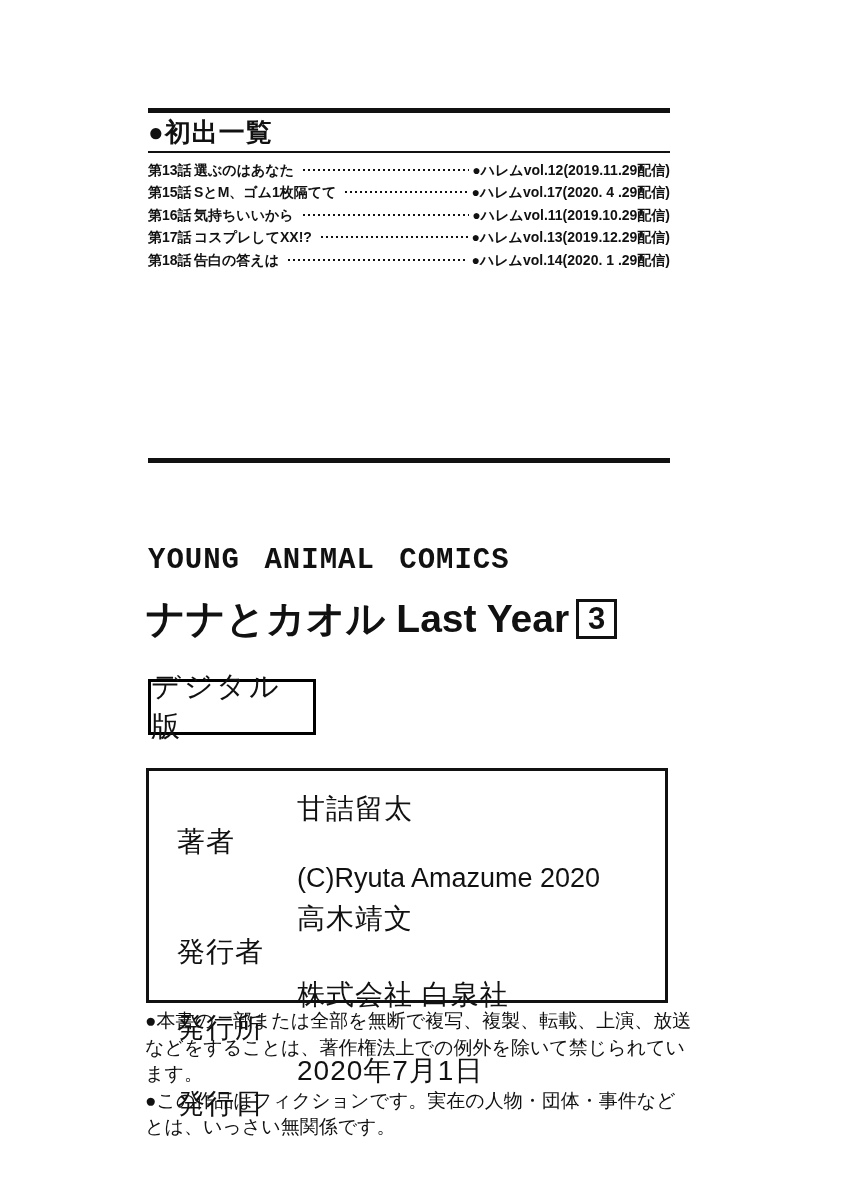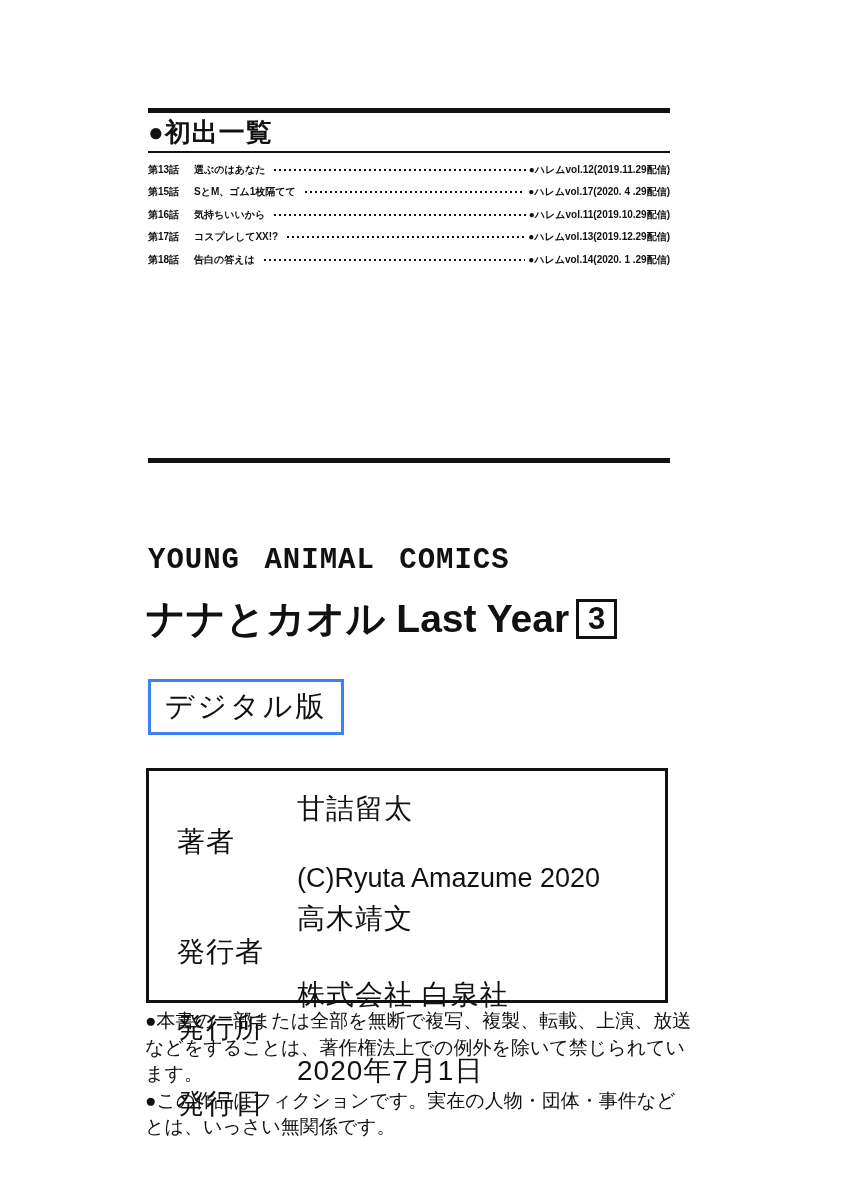--- a/index.html
+++ b/index.html
@@ -19,21 +19,21 @@
   .rule-thick { height: 5px; background: #111; }
   .rule-thick-2 { position: absolute; left: 148px; top: 458px; width: 522px; height: 5px; background: #111; }
   .pub-heading {
     font-size: 26px; font-weight: bold; letter-spacing: 1px;
     margin: 5px 0 4px 0; line-height: 1.1;
   }
   .rule-thin { height: 2px; background: #111; }
   .pub-list { margin-top: 6px; }
   .pub-row {
     display: flex; align-items: center;
-    font-size: 10px; font-weight: bold; line-height: 22.5px;
+    font-size: 14px; font-weight: bold; line-height: 22.5px;
     white-space: nowrap;
   }
   .pub-chapter { flex: 0 0 46px; }
   .pub-title { margin-right: 6px; }
   .pub-leader {
     flex: 1 1 auto; height: 2px; align-self: center; margin: 0 3px;
     background-image: repeating-linear-gradient(to right, #111 0 2px, transparent 2px 5px);
   }
   .pub-source { flex: 0 0 auto; }
 
@@ -49,22 +49,22 @@
     font-size: 39px; font-weight: bold; line-height: 1.15;
     letter-spacing: 0px; white-space: nowrap;
   }
   .volume-box {
     display: inline-block; border: 3px solid #111;
     font-size: 31px; line-height: 34px;
     padding: 0 9px; margin-left: 7px; vertical-align: 3px;
   }
   .edition-box {
     position: absolute; left: 148px; top: 679px;
-    width: 196px; height: 56px;
-    border: 3px solid #3b82f6;
+    width: 168px; height: 56px;
+    border: 3px solid #000000;
     display: flex; align-items: center; justify-content: center;
     font-size: 29px; font-weight: normal; letter-spacing: 3px;
   }
 
   
   .colophon-box {
     position: absolute; left: 146px; top: 768px;
     width: 522px; height: 235px;
     border: 3px solid #111;
     padding: 24px 0 0 28px;

